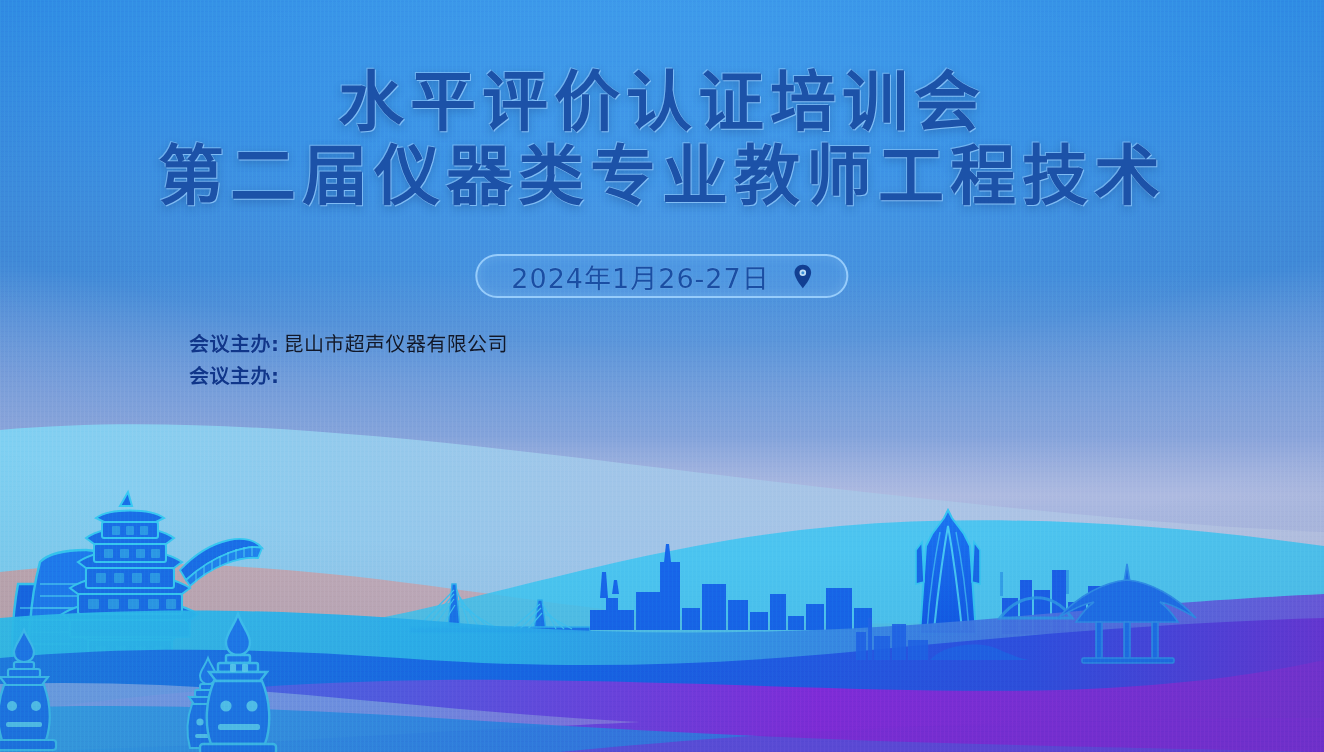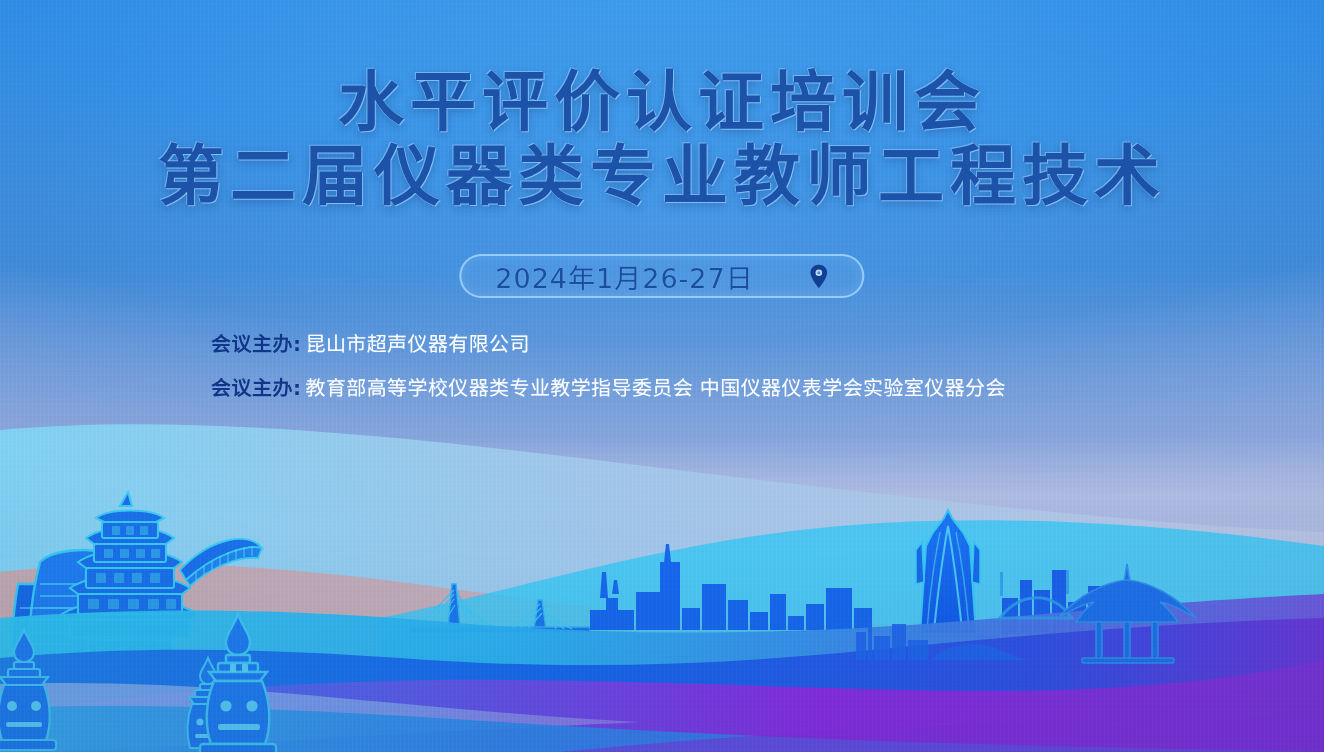--- a/index.html
+++ b/index.html
@@ -89,21 +89,21 @@
   .pill {
     position: absolute;
     top: 254px;
     left: 50%;
     transform: translateX(-50%);
     height: 44px;
     box-sizing: border-box;
     display: flex;
     align-items: center;
     justify-content: center;
-    gap: 24px;
+    gap: 8px;
     padding: 0 34px;
     border: 2px solid rgba(163,214,255,.85);
     border-radius: 24px;
     background: rgba(120,180,240,0.14);
     box-shadow: inset 0 0 12px rgba(180,225,255,.18);
   }
   .pill-text {
     font-size: 27px;
     font-weight: 400;
     color: #1a4ea3;
@@ -113,43 +113,43 @@
   }
   .pill-sep { width: 8px; }
   .pin {
     width: 19px; height: 25px;
     position: relative;
     flex: 0 0 auto;
   }
 
   .credits {
     position: absolute;
-    left: 211px;
+    left: 189px;
     top: 332px;
     display: flex;
     flex-direction: column;
-    gap: 19px;
+    gap: 7px;
   }
   .credit-row {
     display: flex;
     align-items: baseline;
     white-space: nowrap;
     font-size: 20px;
     line-height: 1.25;
   }
   .credit-label {
     font-weight: 700;
     color: #10368a;
     letter-spacing: .5px;
     margin-right: 4px;
     text-shadow: 0 0 1px rgba(175,215,255,.55);
   }
   .credit-value {
     font-weight: 400;
-    color: #ffffff;
+    color: #0f172a;
     letter-spacing: .4px;
     text-shadow: 0 0 1px rgba(175,215,255,.45);
   }
 </style>
 </head>
 <body>
 
 <div id="stage">
 
   <div class="sky"></div>
@@ -413,18 +413,17 @@
       </span>
     </div>
 
     <div class="credits">
       <div class="credit-row">
         <span class="credit-label">会议主办:</span>
         <span class="credit-value">昆山市超声仪器有限公司</span>
       </div>
       <div class="credit-row">
         <span class="credit-label">会议主办:</span>
-        <span class="credit-value">教育部高等学校仪器类专业教学指导委员会   中国仪器仪表学会实验室仪器分会</span>
       </div>
     </div>
 
   </div>
 </div>
 
 </body></html>

